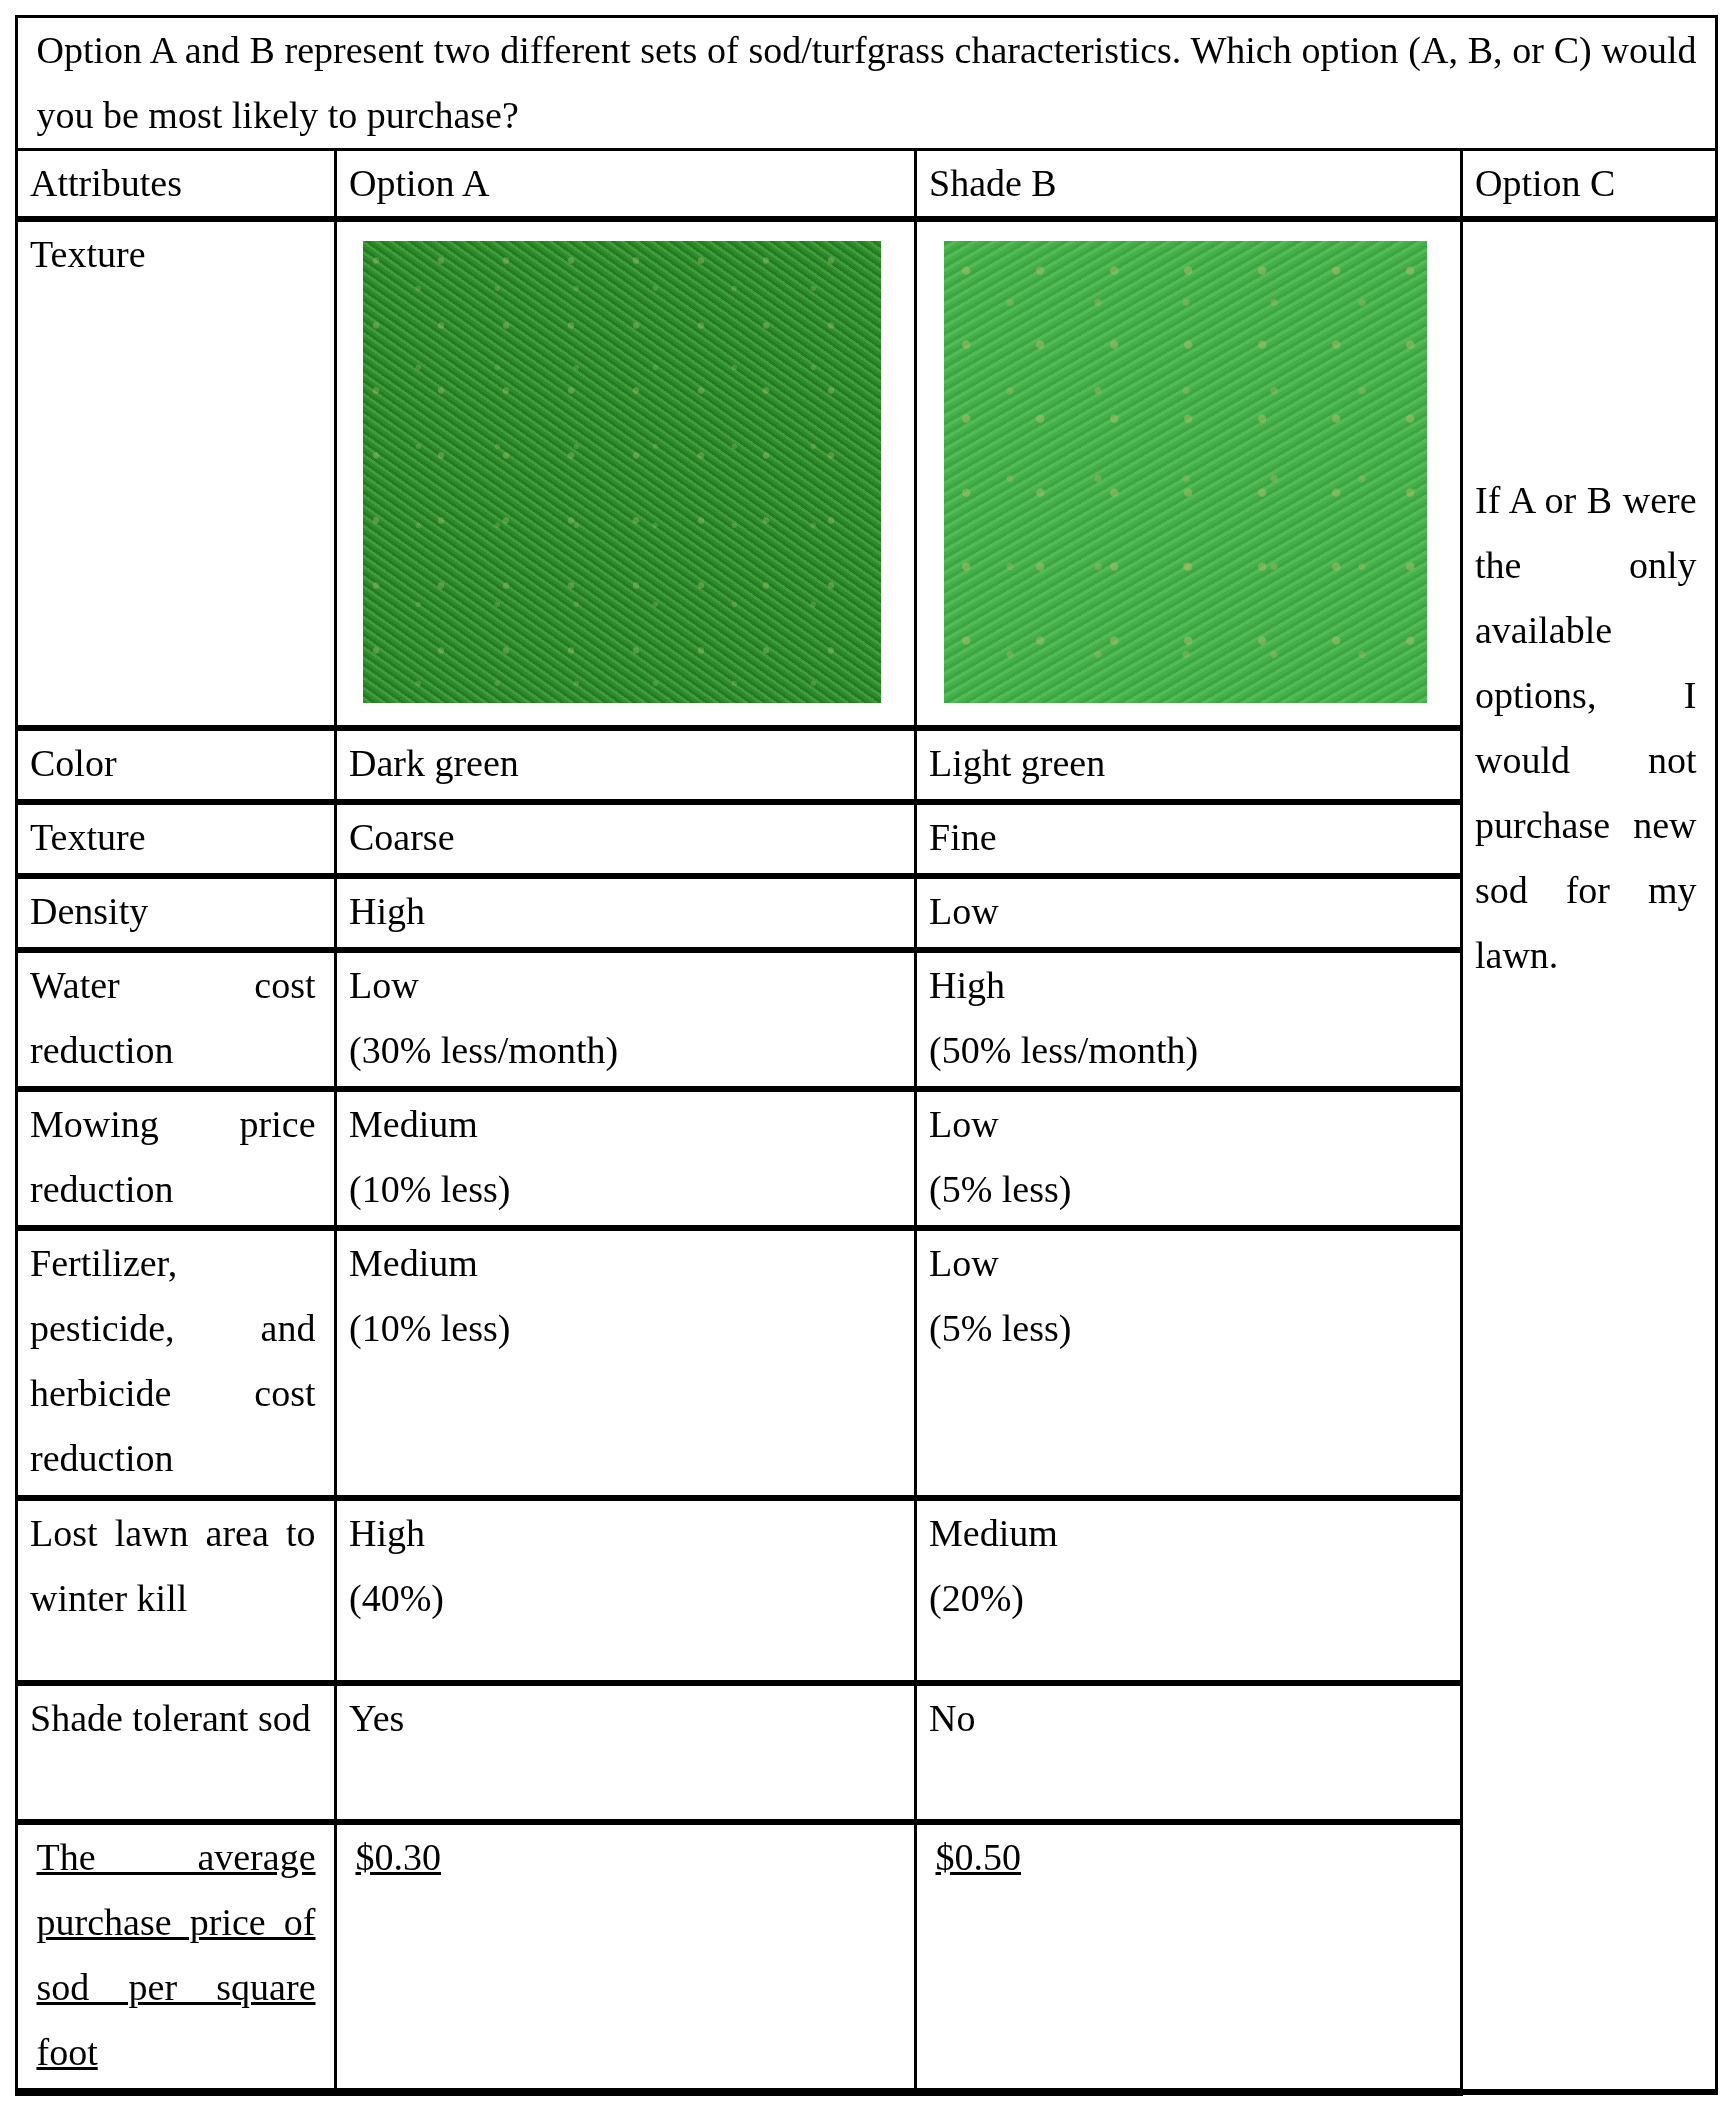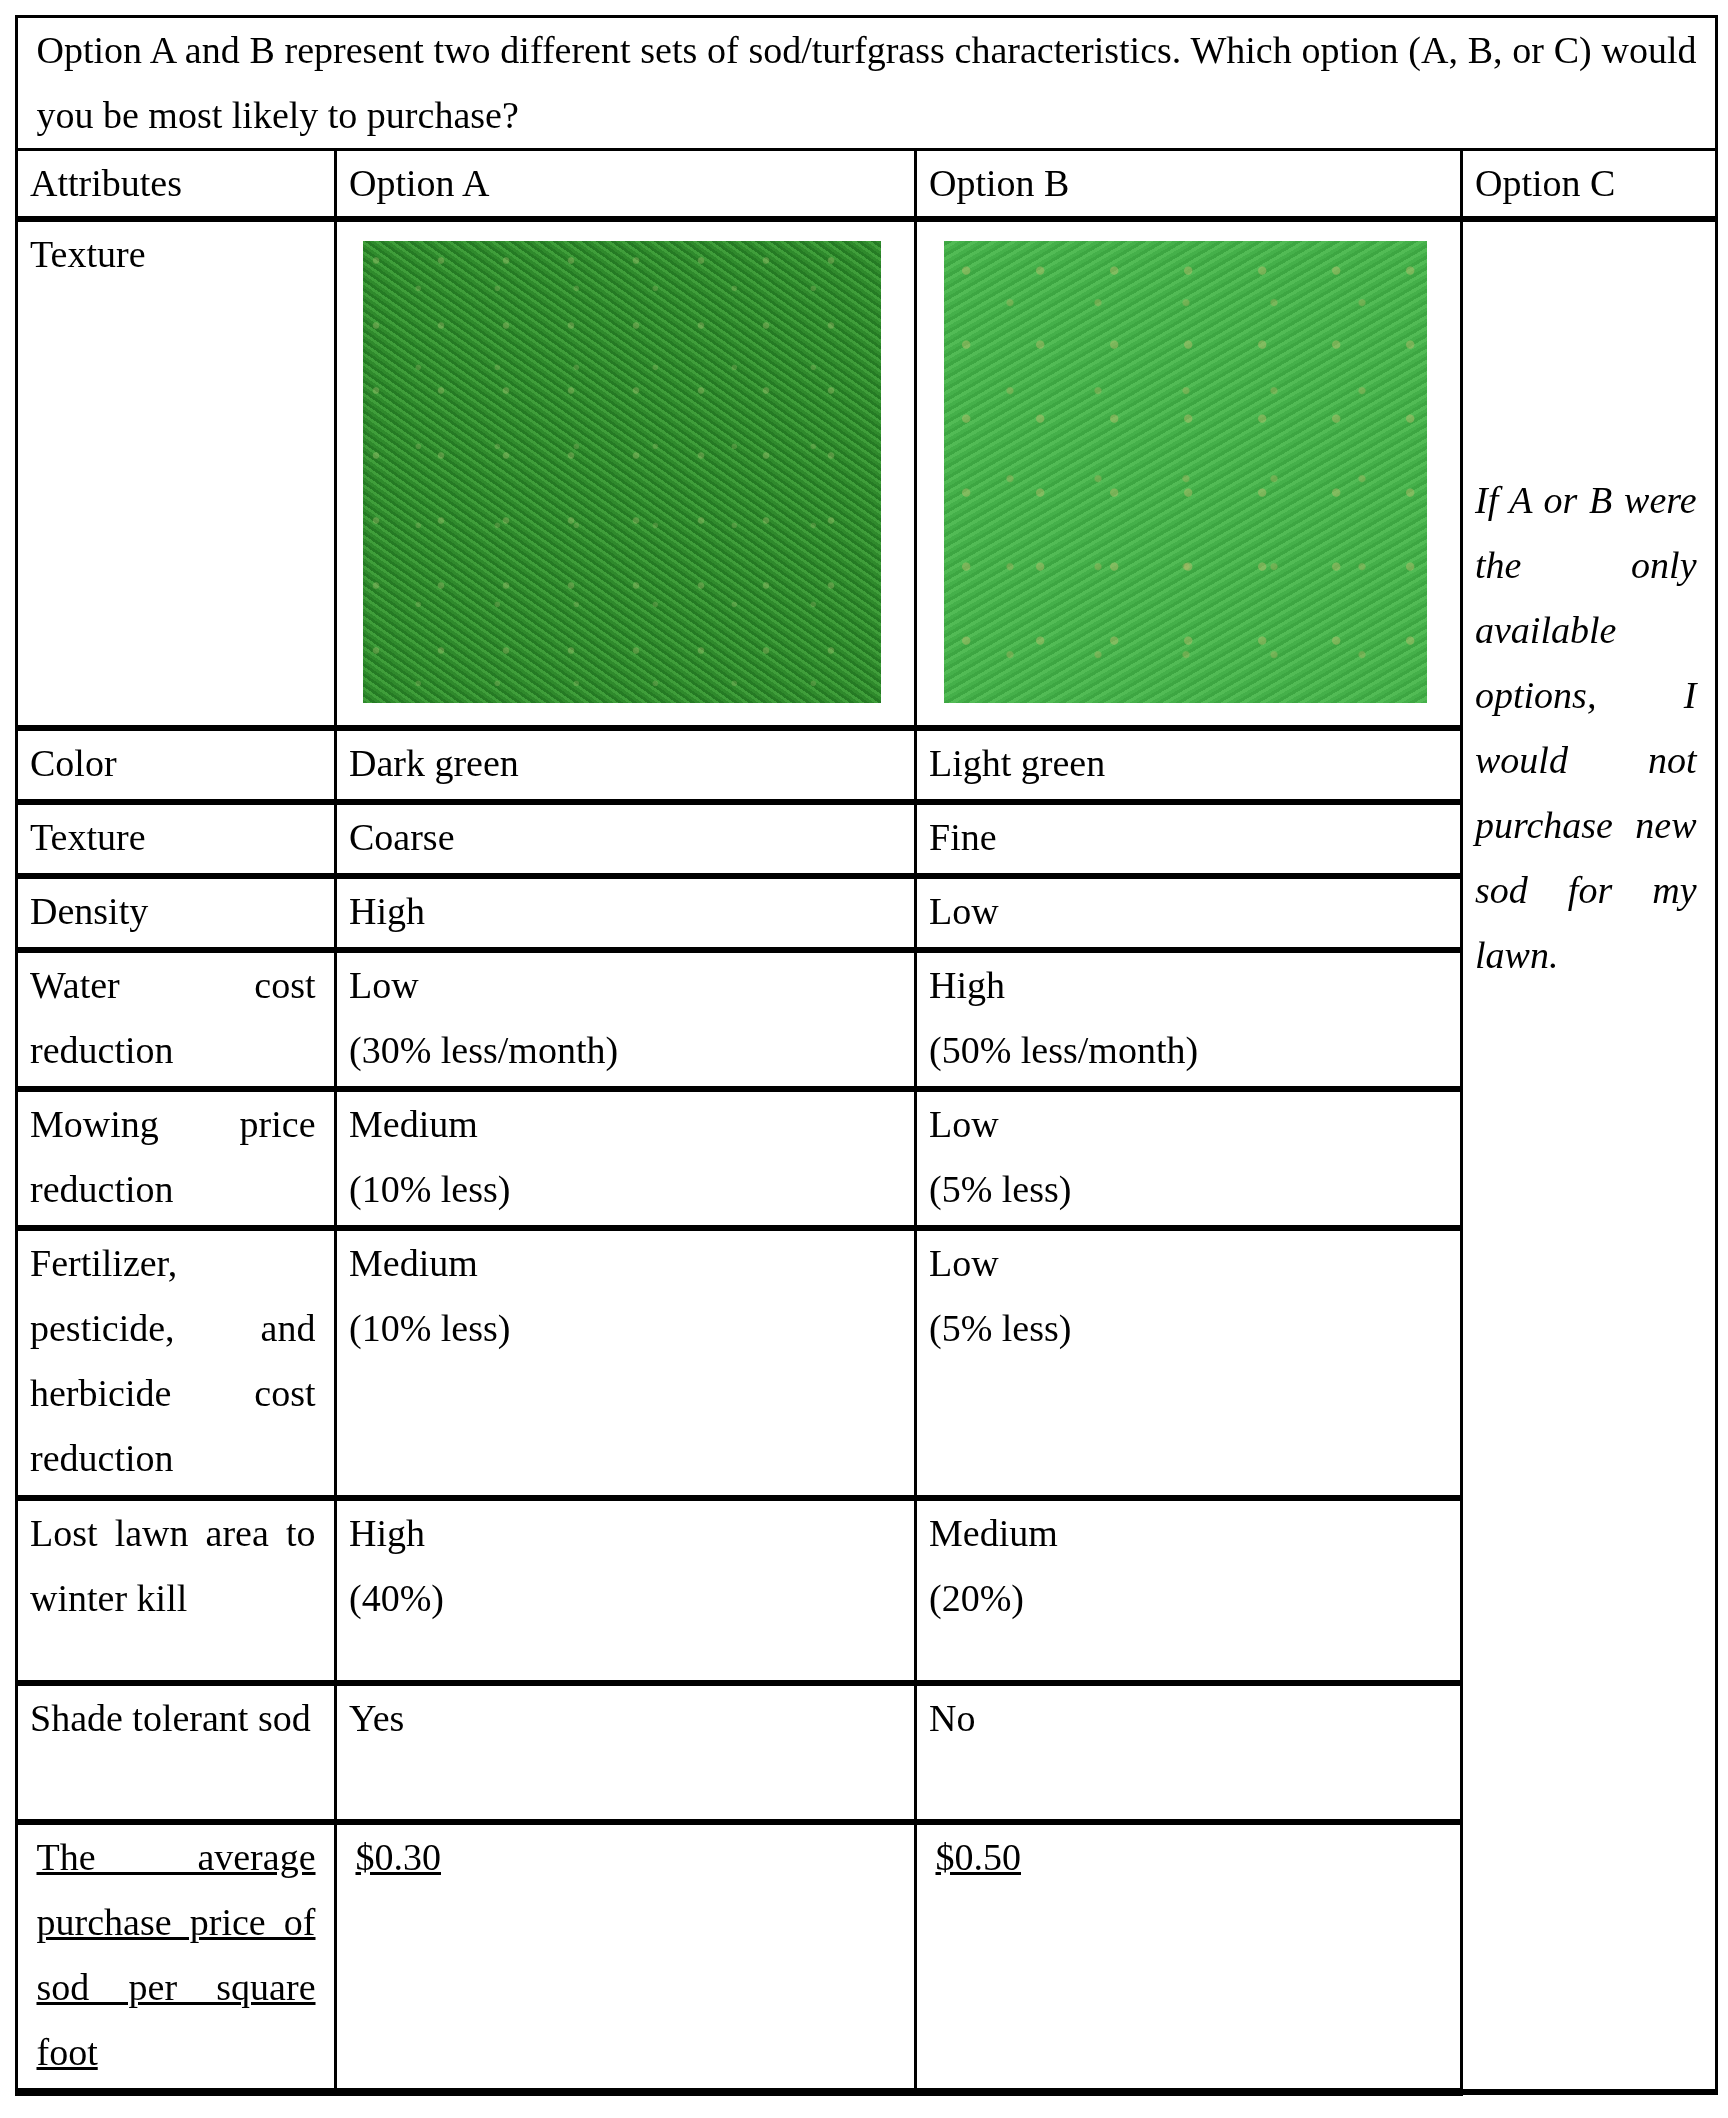--- a/index.html
+++ b/index.html
@@ -33,32 +33,32 @@
       <col style="width:546px">
       <col style="width:255px">
   </colgroup>
   <tbody>
       <tr>
     <td colspan="4" class="hdr-title">Option A and B represent two different sets of sod/turfgrass characteristics. Which option (A, B, or C) would you be most likely to purchase?</td>
   </tr>
   <tr class="rowsep" style="height:69px">
     <td>Attributes</td>
     <td>Option A</td>
-    <td>Option B</td>
+    <td>Shade B</td>
     <td>Option C</td>
   </tr>
   <tr class="rowsep" style="height:509px">
     <td>Texture</td>
     <td>
           <div class="grass grass-a"></div>
         </td>
     <td>
           <div class="grass grass-b"></div>
         </td>
-    <td rowspan="10" style="vertical-align:middle; padding-bottom:855px; padding-top:0;font-style:italic;">
+    <td rowspan="10" style="vertical-align:middle; padding-bottom:855px; padding-top:0;">
       <span class="justify-last" style="display:block; text-align-last:left;">If A or B were the only available options, I would not purchase new sod for my lawn.</span>
     </td>
   </tr>
   <tr class="rowsep" style="height:74px">
     <td>Color</td>
     <td>
           <span class="cell-line">Dark green</span>
         </td>
     <td>
           <span class="cell-line">Light green</span>

